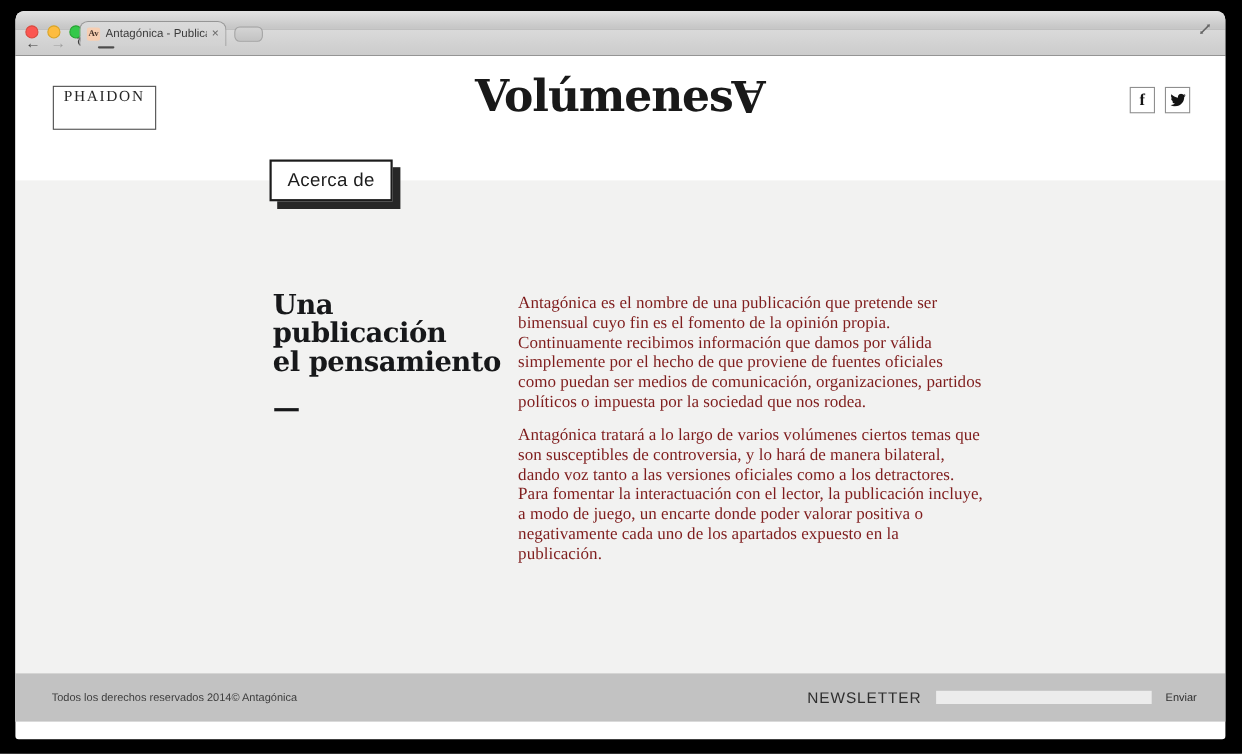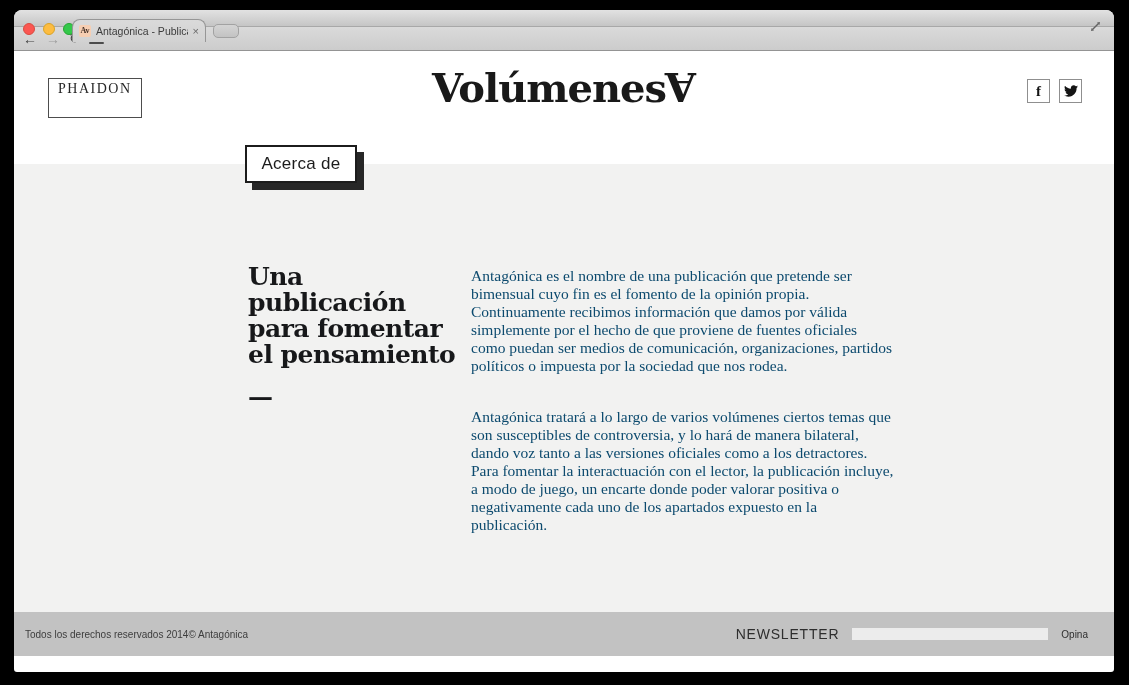--- a/index.html
+++ b/index.html
@@ -61,24 +61,24 @@
   .nav-item { width:112px; height:38px; background:#fff; border:2px solid #1c1c1c;
               box-shadow:7px 7px 0 #272727; display:flex; align-items:center; justify-content:center;
               font-size:17px; color:#1c1c1c; letter-spacing:.3px; }
 
   .content { position:relative; height:448px; background:#f2f2f1; }
   .headline { position:absolute; left:234px; top:100px; width:210px;
               font-family:"DejaVu Serif", serif; font-weight:bold; font-size:25px;
               line-height:26px; color:#17181a; letter-spacing:-.5px; }
   .headline-dash { margin-top:16px; font-size:25px; }
   .paragraphs { position:absolute; left:457px; top:103px; width:424px;
-                font-family:"Liberation Serif", serif; font-size:15.5px; line-height:18px; color:#0c4a6e; }
-  .paragraphs p + p { margin-top:33px; }
+                font-family:"Liberation Serif", serif; font-size:15.5px; line-height:18px; color:#7f1d1d; }
+  .paragraphs p + p { margin-top:12px; }
 
-  .site-footer { height:44px; background:#c2c2c2; display:flex; align-items:center; padding:0 26px 0 11px;gap:18px; }
+  .site-footer { height:44px; background:#c2c2c2; display:flex; align-items:center; padding:0 26px 0 33px;gap:18px; }
   .copyright { font-size:10px; color:#3d3d3d; }
   .newsletter { margin-left:auto; display:flex; align-items:center; gap:13px; }
   .nl-label { font-size:14px; letter-spacing:.8px; color:#2e2e2e; }
   .nl-input { width:196px; height:12px; background:#ececec; border:none; outline:none;
               font-size:9px; padding:0 4px; }
   .nl-submit { font-size:10px; color:#2e2e2e; background:none; border:none; font-family:inherit; }
 </style>
 </head>
 <body>
 
@@ -131,33 +131,32 @@
       </div>
     </div>
 
     <div class="mainnav">
       <div class="nav-item">Acerca de</div>
     </div>
 
     <div class="content">
       <div class="headline">
         <div>Una publicación</div>
-        <div>para fomentar</div>
         <div>el pensamiento</div>
         <div class="headline-dash">—</div>
       </div>
       <div class="paragraphs">
         <p>Antagónica es el nombre de una publicación que pretende ser bimensual cuyo fin es el fomento de la opinión propia. Continuamente recibimos información que damos por válida simplemente por el hecho de que proviene de fuentes oficiales como puedan ser medios de comunicación, organizaciones, partidos políticos o impuesta por la sociedad que nos rodea.</p>
         <p>Antagónica tratará a lo largo de varios volúmenes ciertos temas que son susceptibles de controversia, y lo hará de manera bilateral, dando voz tanto a las versiones oficiales como a los detractores. Para fomentar la interactuación con el lector, la publicación incluye, a modo de juego, un encarte donde poder valorar positiva o negativamente cada uno de los apartados expuesto en la publicación.</p>
       </div>
     </div>
 
     <div class="site-footer">
       <span class="copyright">Todos los derechos reservados 2014© Antagónica</span>
       <div class="newsletter">
         <span class="nl-label">NEWSLETTER</span>
         <input class="nl-input" type="text" value="" style="">
-        <button class="nl-submit">Opina</button>
+        <button class="nl-submit">Enviar</button>
       </div>
     </div>
 
   </div>
 </div>
 
 </body></html>

